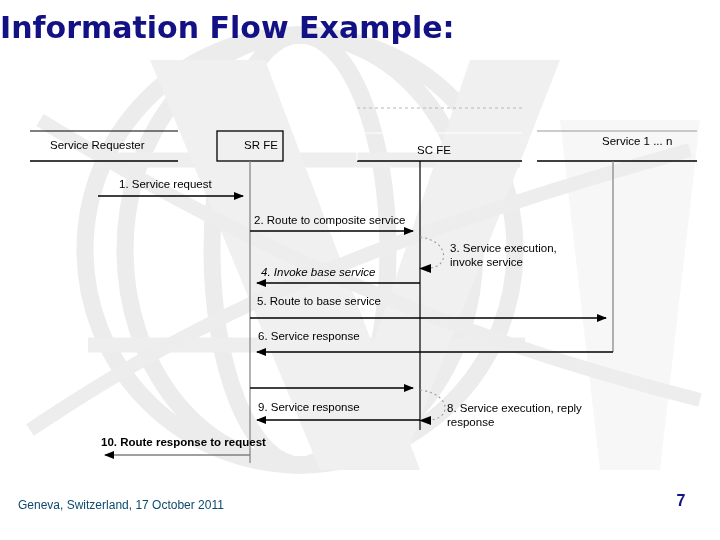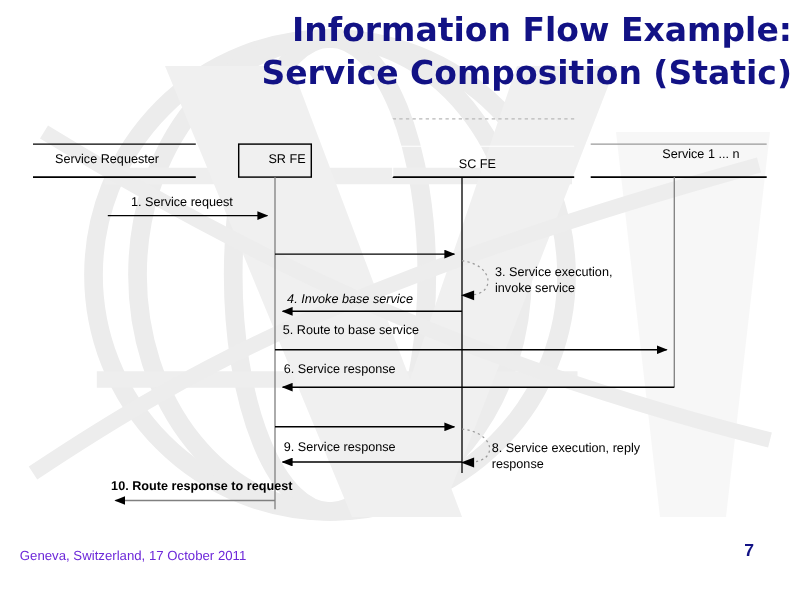--- a/index.html
+++ b/index.html
@@ -33,21 +33,21 @@
     pointer-events: none;
     z-index: 0;
   }
 
   
   #title-block {
     position: absolute;
     left: 0;
     top: 8px;
     width: 720px;
-    text-align: right;
+    text-align: left;
     z-index: 3;
   }
   .title-line {
     font-family: "DejaVu Sans", sans-serif;
     font-weight: bold;
     font-size: 30px;
     line-height: 39px;
     color: #121285;
     letter-spacing: 0px;
     white-space: nowrap;
@@ -72,21 +72,21 @@
     line-height: 14px;
   }
 
   
   #footer-text {
     position: absolute;
     left: 18px;
     top: 498px;
     font-family: "Liberation Sans", sans-serif;
     font-size: 12px;
-    color: #6d28d9;
+    color: #0c4a6e;
     z-index: 3;
     white-space: nowrap;
   }
   #page-number {
     position: absolute;
     left: 666px;
     top: 492px;
     width: 30px;
     text-align: center;
     font-family: "Liberation Sans", sans-serif;
@@ -117,21 +117,20 @@
       <path d="M 560 120 L 700 120 L 660 470 L 600 470 Z" opacity="0.55"></path>
     </g>
     <g fill="none" stroke="#ededed" stroke-width="14">
       <path d="M 30 430 C 180 330 330 250 690 150"></path>
       <path d="M 40 120 C 220 230 420 330 700 400"></path>
     </g>
   </svg>
 
   <div id="title-block">
     <div class="title-line">Information Flow Example:</div>
-    <div class="title-line">Service Composition (Static)</div>
   </div>
 
   <svg id="diagram" viewBox="0 0 720 540" xmlns="http://www.w3.org/2000/svg">
 
     <defs>
       <marker id="arrR" markerWidth="10" markerHeight="8" refX="9" refY="4" orient="auto" markerUnits="userSpaceOnUse">
         <path d="M0,0 L10,4 L0,8 Z" fill="#000000"></path>
       </marker>
       <marker id="arrL" markerWidth="10" markerHeight="8" refX="9" refY="4" orient="auto" markerUnits="userSpaceOnUse">
         <path d="M0,0 L10,4 L0,8 Z" fill="#000000"></path>
@@ -194,20 +193,21 @@
 
   <div class="lbl" style="left:244px; top:138px;">SR FE</div>
 
 
   <div class="lbl" style="left:417px; top:143px;">SC FE</div>
 
   <div class="lbl" style="left:578px; top:134px;margin-left:24px;">Service 1 ... n</div>
 
   <div class="lbl" style="left:119px; top:177px;">1. Service request</div>
 
+  <div class="lbl" style="left:254px; top:213px;">2. Route to composite service</div>
 
   <div class="lbl" style="left:450px; top:241px;">
     <span>3. Service execution,</span><br>
     <span>invoke service</span>
   </div>
 
   <div class="lbl" style="left:261px; top:265px;font-style:italic;">4. Invoke base service</div>
 
   <div class="lbl" style="left:257px; top:294px;">5. Route to base service</div>
 

